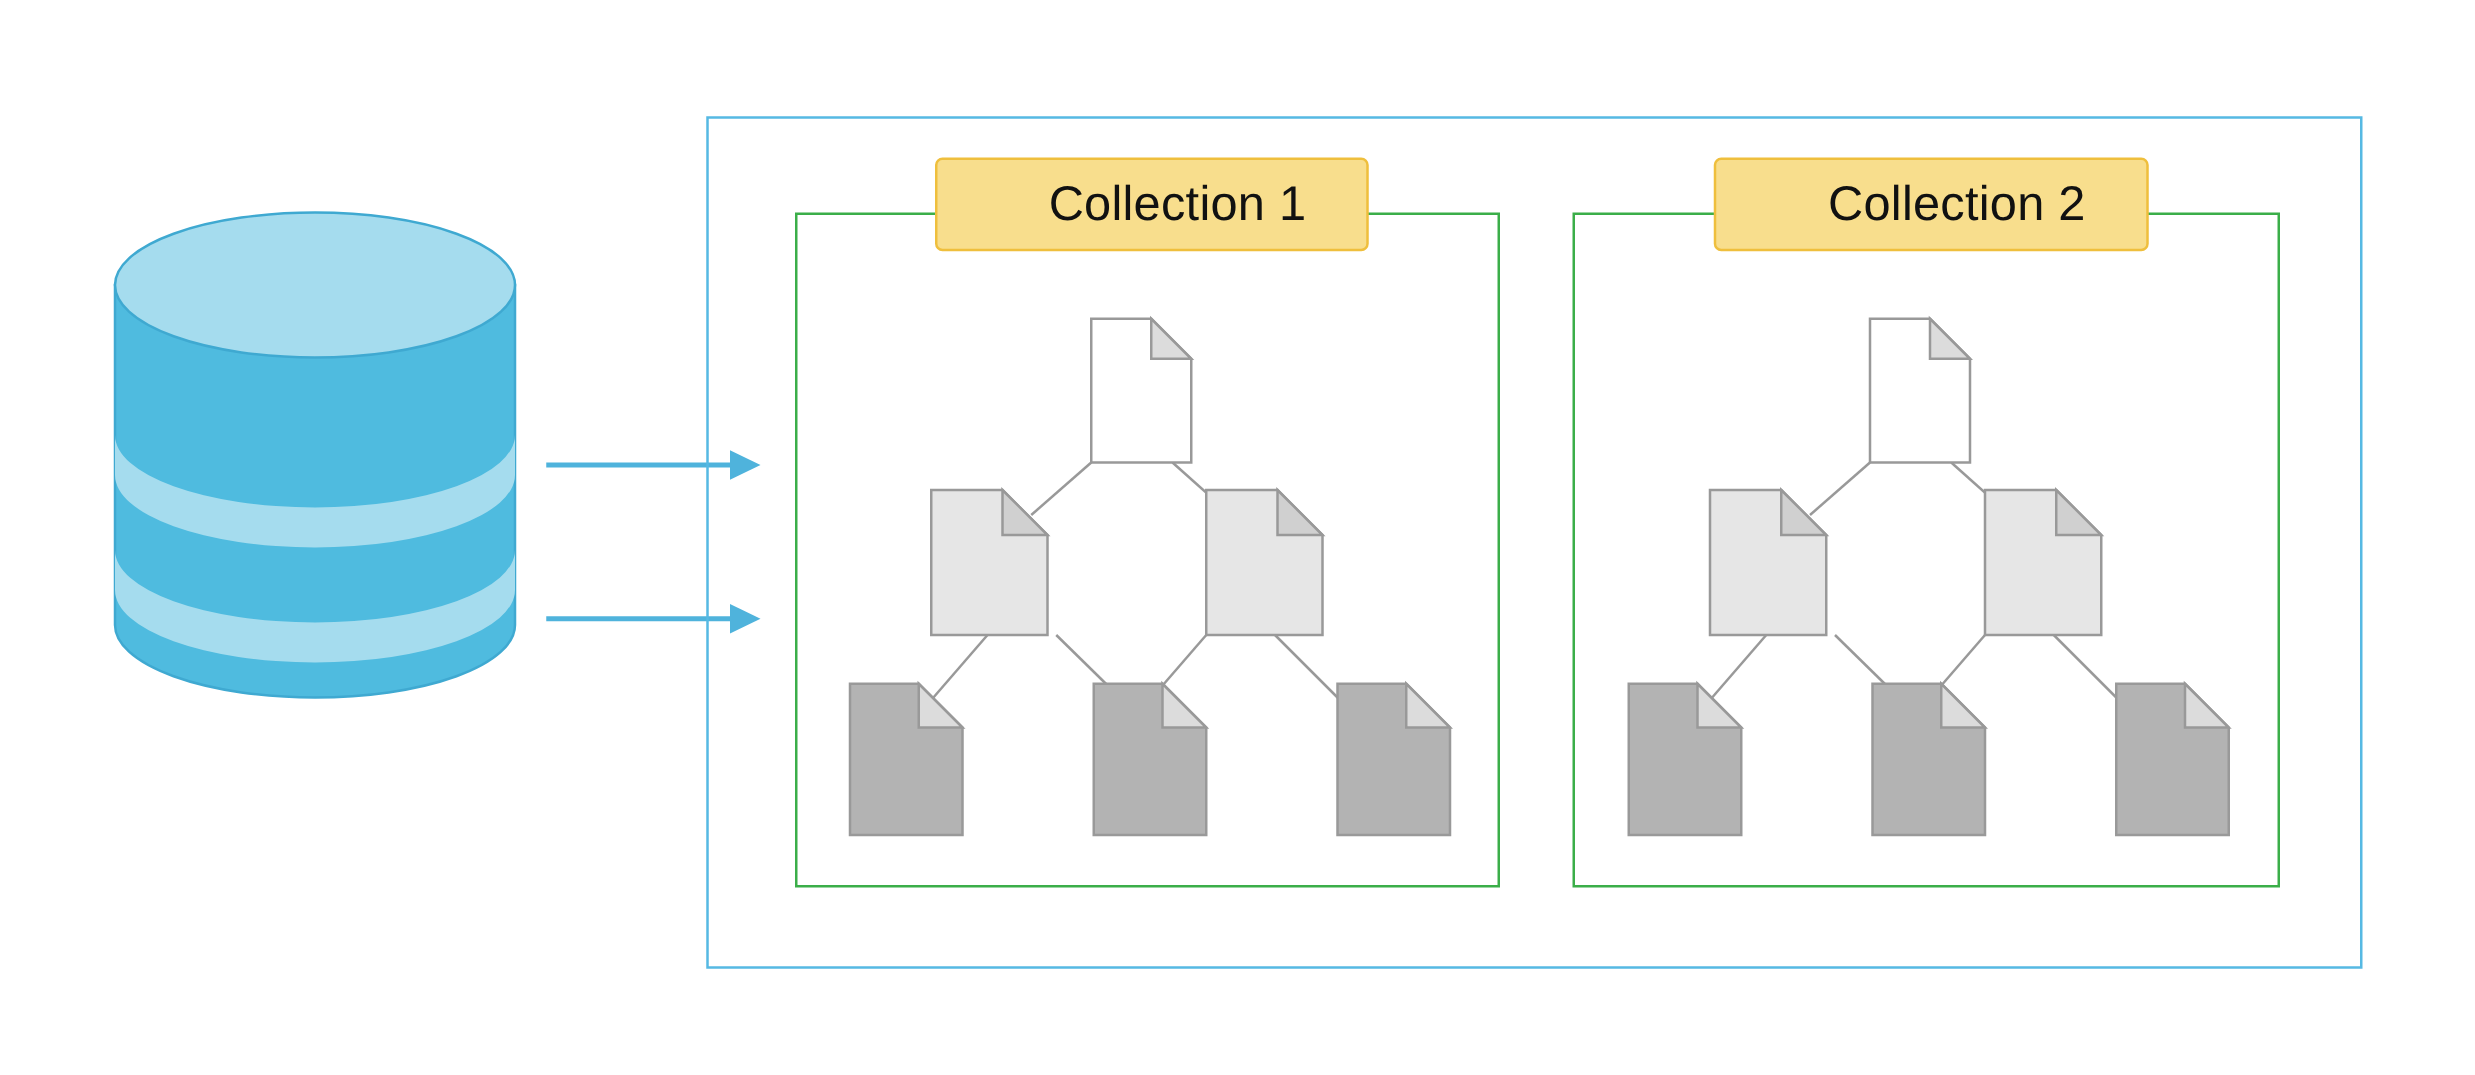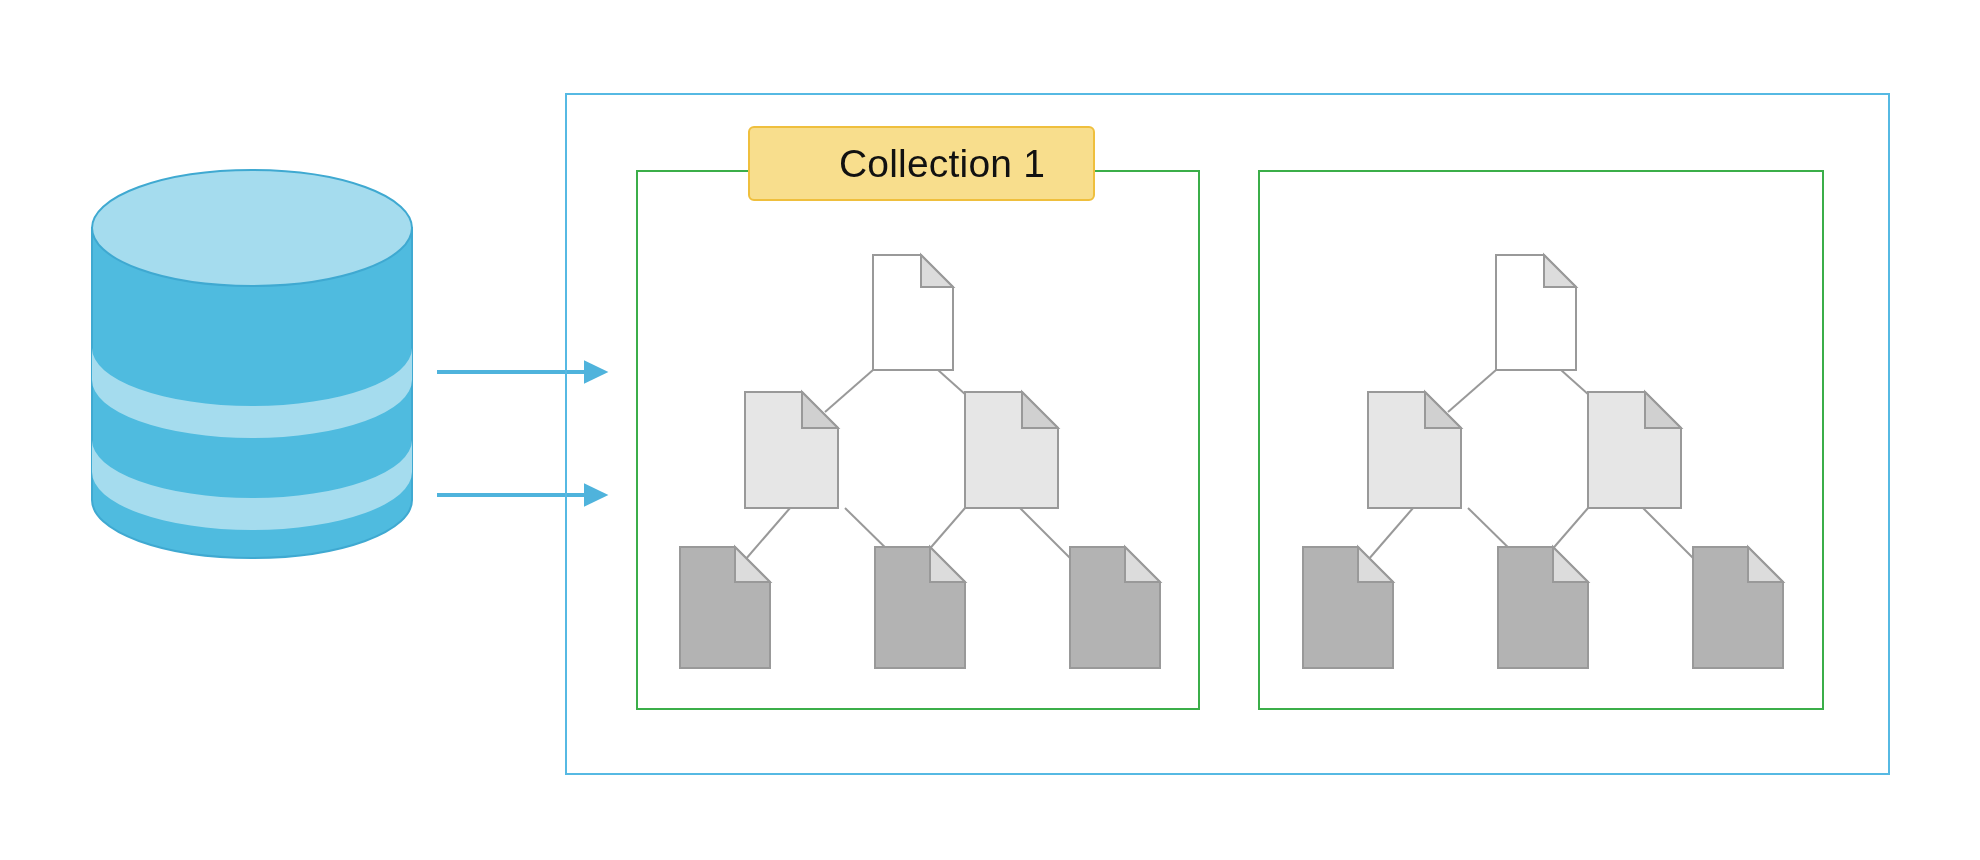--- a/index.html
+++ b/index.html
@@ -185,14 +185,17 @@
     </g>
     <g style="pointer-events:auto;">
       <path d="M 1693,547 L 1748,547 L 1783,582 L 1783,668 L 1693,668 Z" fill="#B3B3B3" stroke="#999999" stroke-width="2"></path>
       <path d="M 1748,547 L 1783,582 L 1748,582 Z" fill="#DCDCDC" stroke="#999999" stroke-width="2"></path>
     </g>
   </svg>
 
   <div class="abs collection-label" id="collection-label-1">
     <span>Collection 1</span>
   </div>
+  <div class="abs collection-label" id="collection-label-2">
+    <span>Collection 2</span>
+  </div>
 
 </div>
 
 </body></html>

